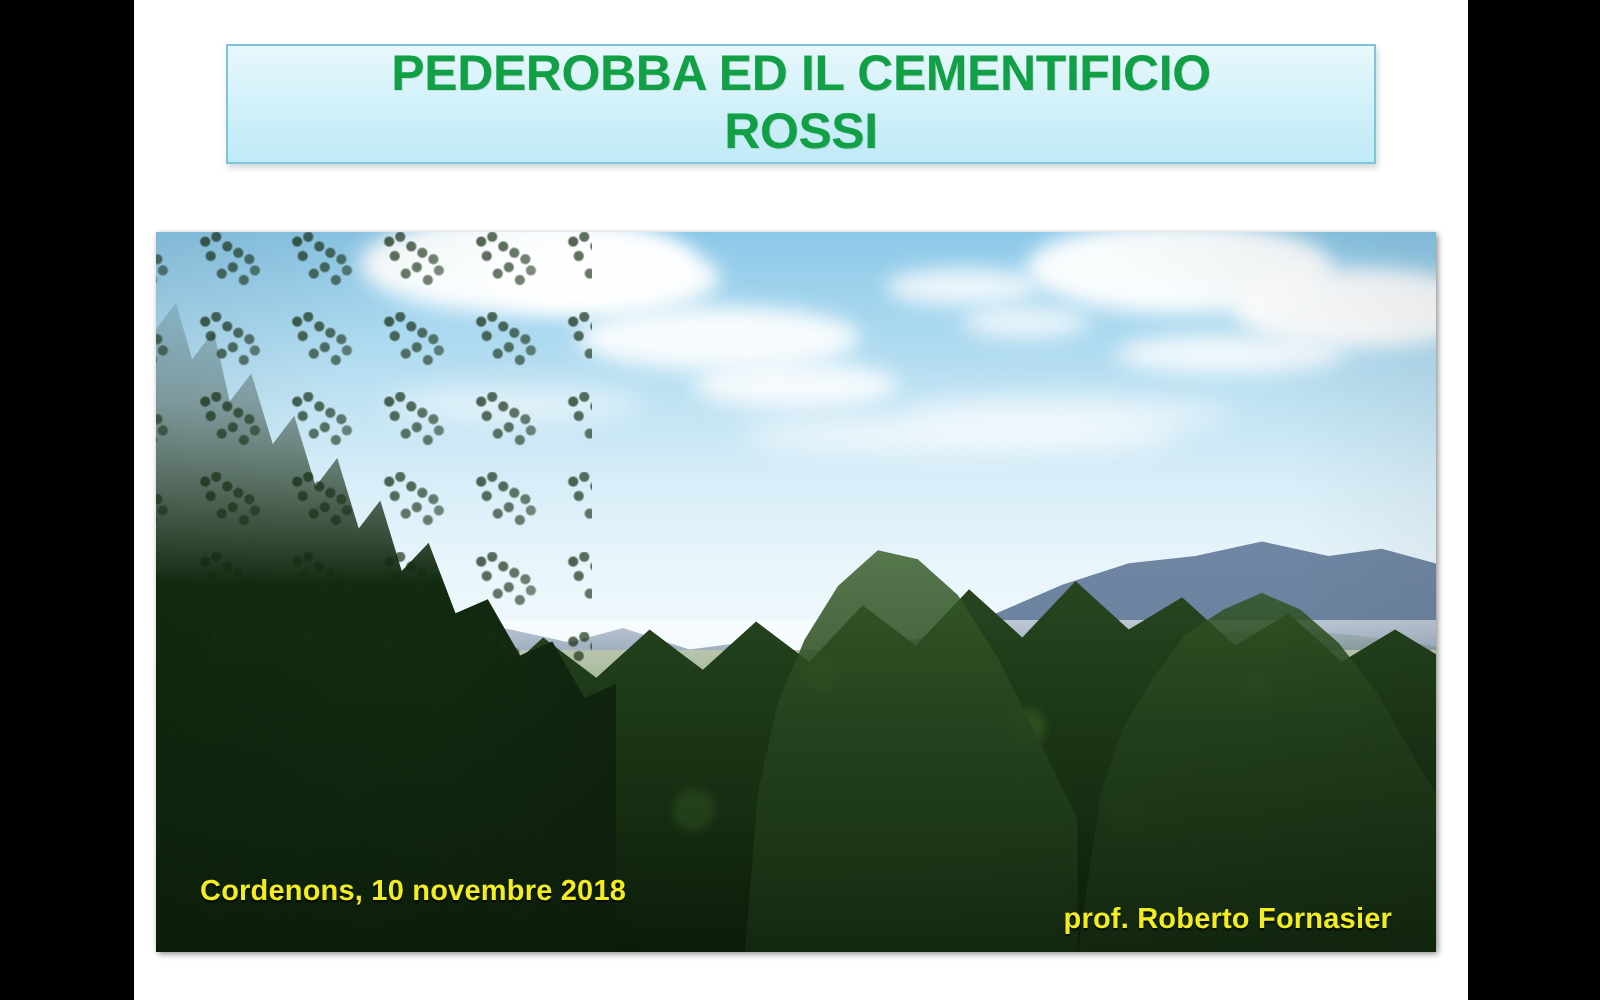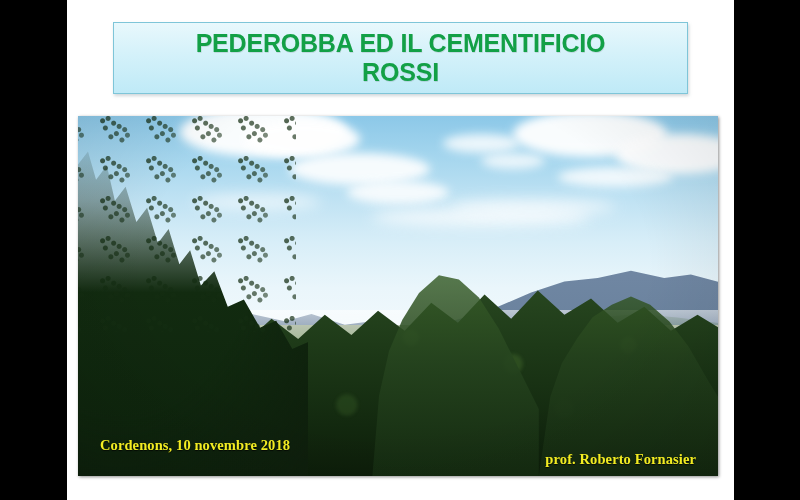--- a/index.html
+++ b/index.html
@@ -32,21 +32,21 @@
     background: #ffffff;
     overflow: hidden;
   }
 
   
   .title-box {
     position: absolute;
     left: 46px;      
     top: 22px;
     width: 575px;    
-    height: 72px;
+    height: 60px;
     box-sizing: border-box;
     border: 1px solid #7ec5d8;
     background: linear-gradient(180deg, #e8f8fc 0%, #d6f2fa 40%, #bfeaf7 100%);
     box-shadow: 1px 2px 3px rgba(120,140,150,0.35);
     display: flex;
     align-items: center;
     justify-content: center;
   }
   .title-text {
     margin: 0;
@@ -319,21 +319,21 @@
   
   .photo-tone {
     position: absolute; inset: 0;
     background: radial-gradient(ellipse at 50% 40%, rgba(0,0,0,0) 55%, rgba(0,0,0,0.12) 100%);
     pointer-events: none;
   }
 
   
   .caption {
     position: absolute;
-    font-family: Liberation Serif, serif;
+    font-family: Liberation Sans, sans-serif;
     font-size: 14.5px;
     font-weight: 600;
     color: #f2ec22;
     white-space: nowrap;
     letter-spacing: 0.1px;
     text-shadow: 0 1px 1px rgba(0,0,0,0.75);
   }
   .caption-left  { left: 22px;  bottom: 22px; }
   .caption-right { right: 22px; bottom: 8px; }
 </style>

